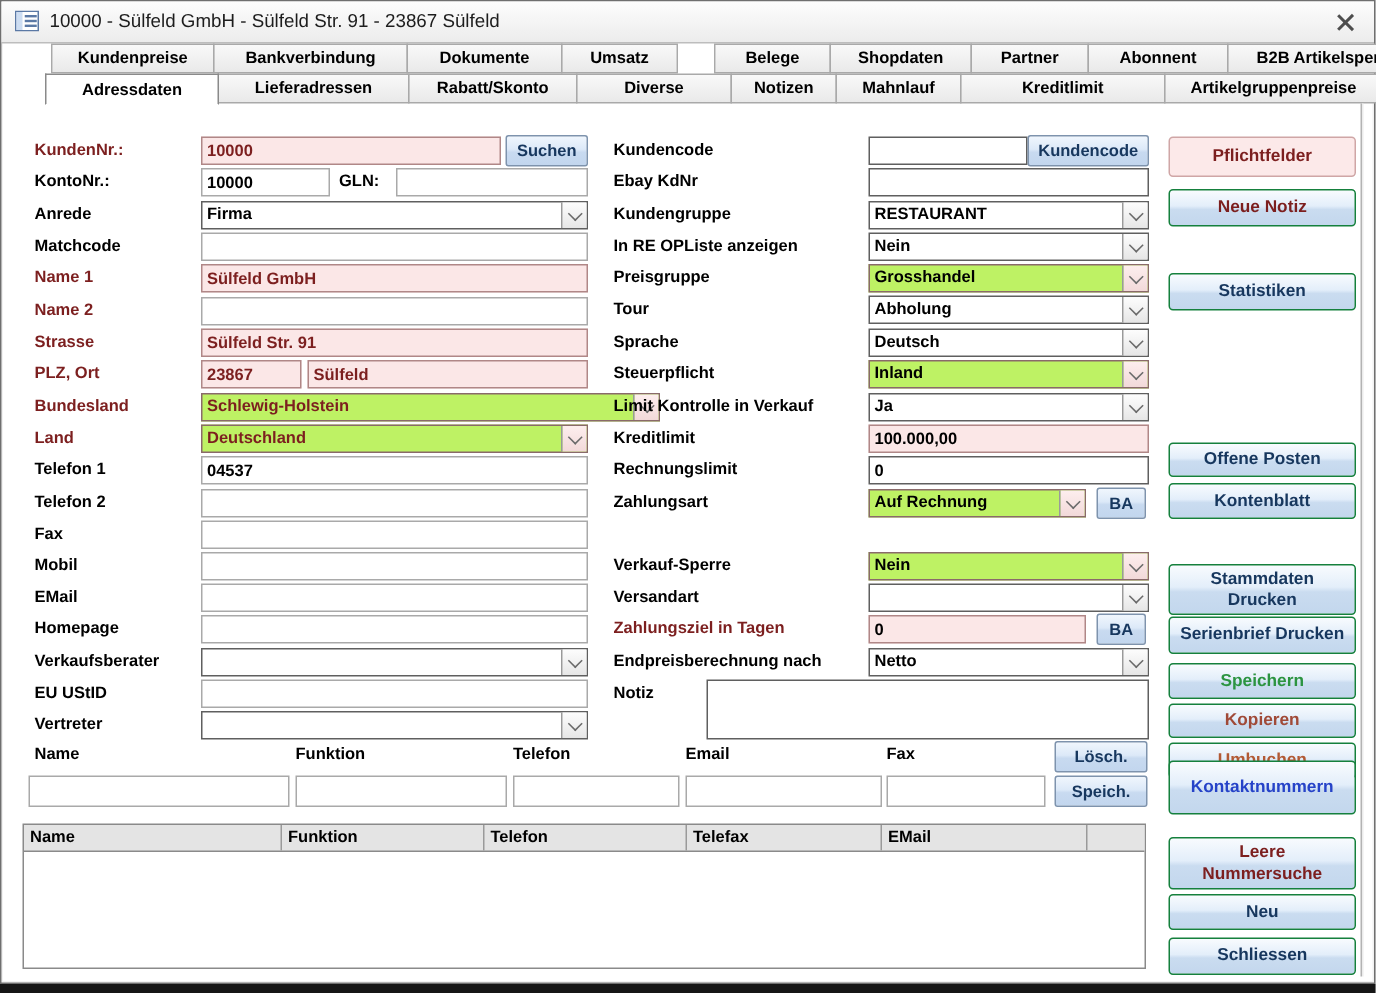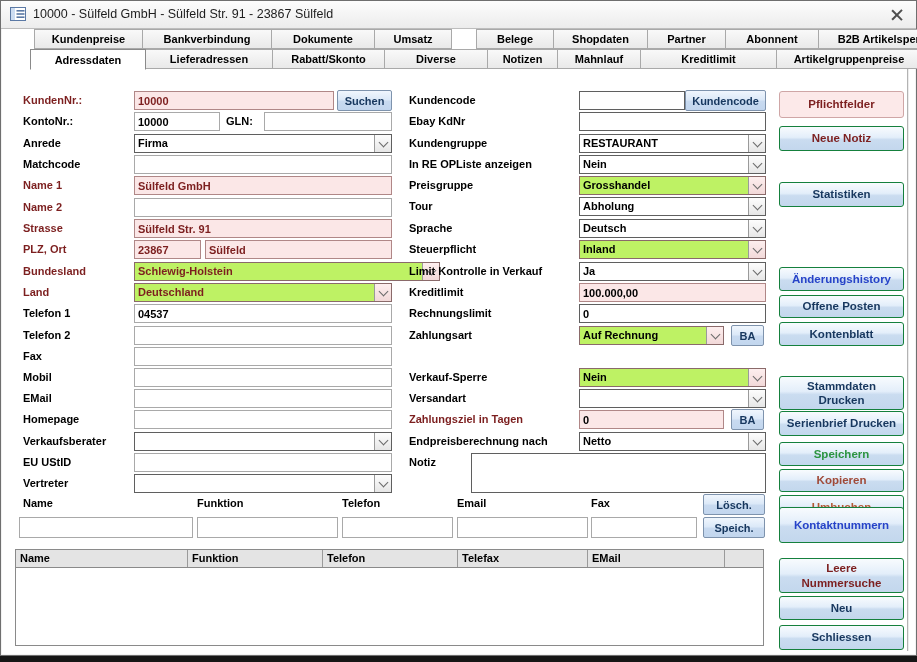--- a/index.html
+++ b/index.html
@@ -333,21 +333,20 @@
       <div class="hcell" style="width:135px">Telefon</div>
       <div class="hcell" style="width:130px">Telefax</div>
       <div class="hcell" style="width:137px">EMail</div>
       <div class="hcell" style="flex:1;border-right:none"></div>
     </div>
   </div>
 
   <div class="side legend" style="top:90px;height:27px">Pflichtfelder</div>
   <button class="side c-maroon" style="top:125px;height:25px">Neue Notiz</button>
   <button class="side" style="top:181px;height:25px">Statistiken</button>
-  <button class="side c-blue" style="top:266px;height:24px">Änderungshistory</button>
   <button class="side" style="top:294px;height:23px">Offene Posten</button>
   <button class="side" style="top:321px;height:24px">Kontenblatt</button>
   <button class="side" style="top:375px;height:34px">Stammdaten
 Drucken</button>
   <button class="side" style="top:410px;height:25px">Serienbrief Drucken</button>
   <button class="side c-green" style="top:441px;height:24px">Speichern</button>
   <button class="side c-brick" style="top:468px;height:23px">Kopieren</button>
   <button class="side c-orange" style="top:494px;height:24px">Umbuchen</button>
   <button class="side c-blue" style="top:506px;height:36px">Kontaktnummern</button>
   <button class="side c-maroon" style="top:557px;height:35px">Leere

